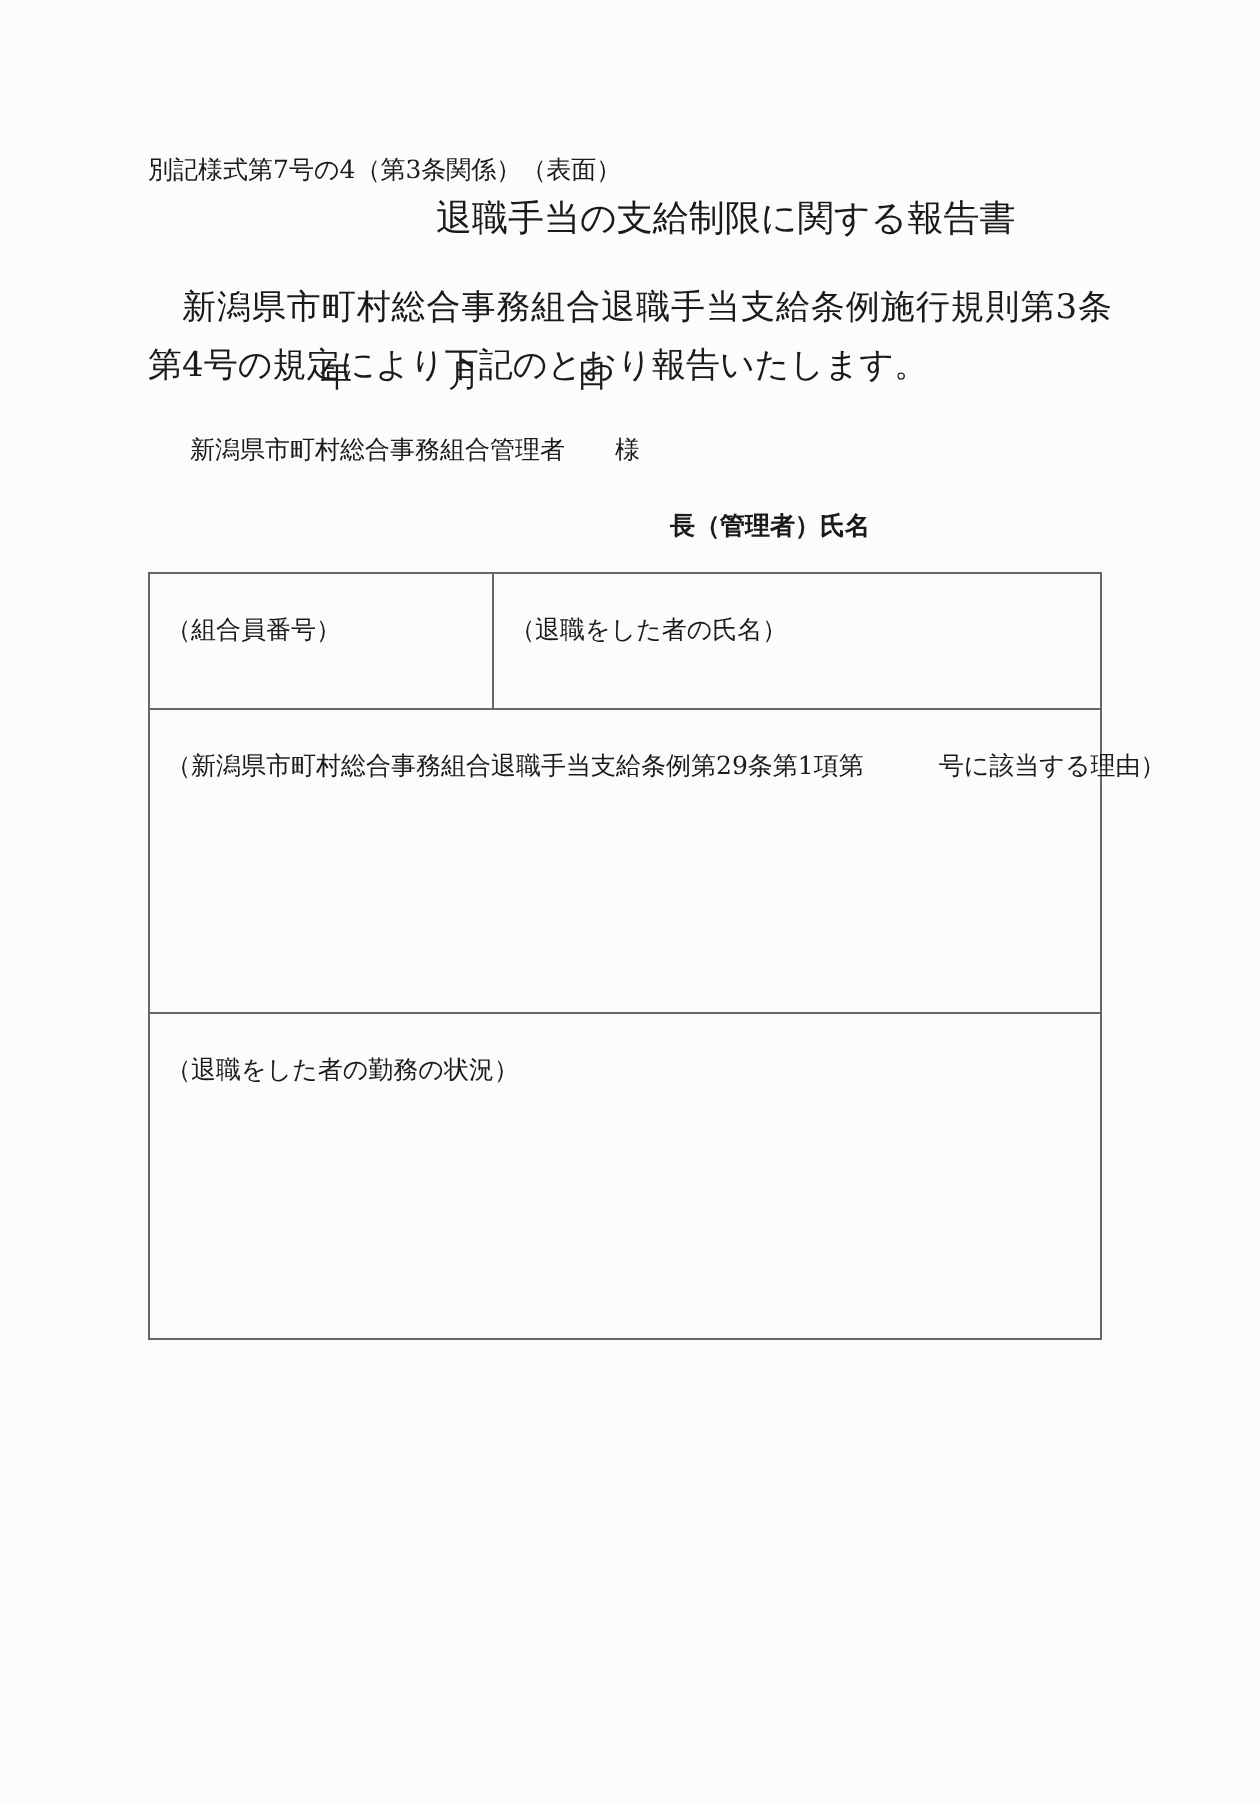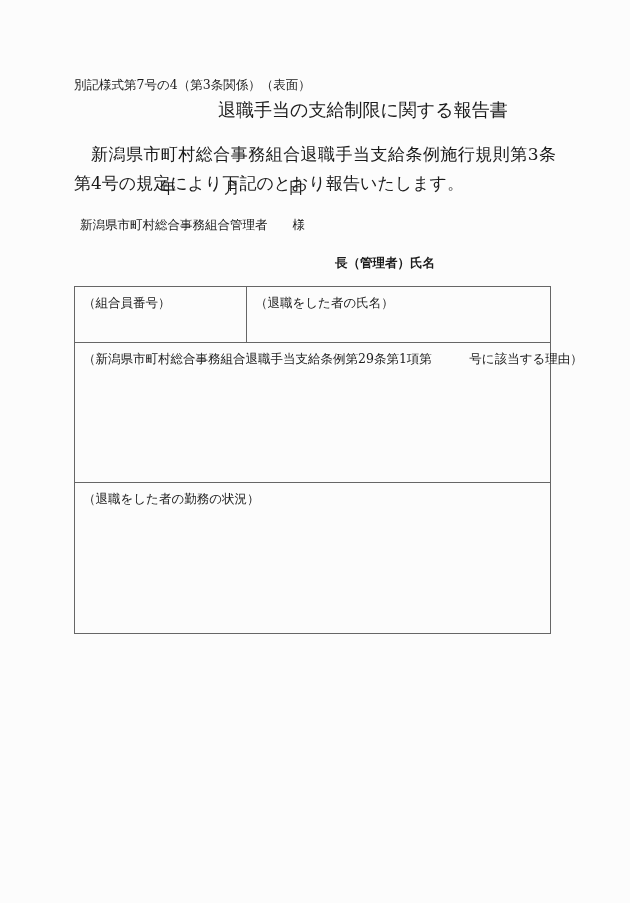--- a/index.html
+++ b/index.html
@@ -60,21 +60,21 @@
     left: 160px;
     top: 178px;
     font-size: 16px;
     white-space: pre;
     text-align: center;
   }
 
   
   .addressee {
     position: absolute;
-    left: 80px;
+    left: 95px;
     top: 217px;
     font-size: 12.5px;
     white-space: pre;
   }
 
   
   .signature {
     position: absolute;
     left: 335px;
     top: 255px;
@@ -88,21 +88,21 @@
     position: absolute;
     left: 74px;
     top: 286px;
     width: 477px;
     border-collapse: collapse;
     table-layout: fixed;
   }
   .form-table td {
     border: 1px solid #666;
     vertical-align: top;
-    padding: 7px 8px 0 8px;
+    padding: 19px 8px 0 8px;
     font-size: 12.5px;
     line-height: 1.4;
   }
   .row-top td { height: 48px; }
   .row-reason td { height: 132px; }
   .row-duties td { height: 134px; }
   .row-service td { height: 143px; margin-left: 25px; }
 
   .cell-label {
     display: block;

